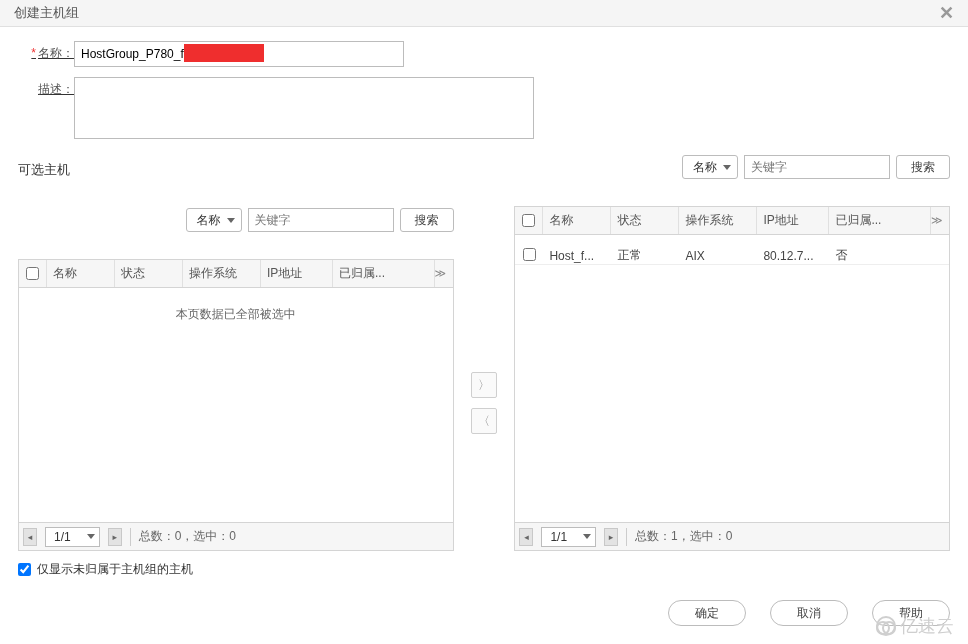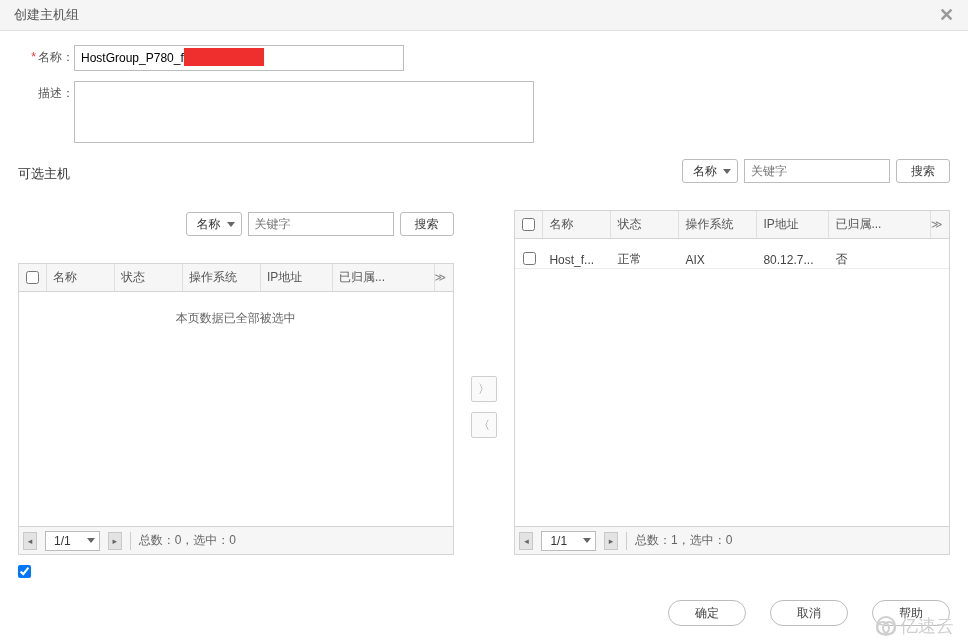--- a/index.html
+++ b/index.html
@@ -1,21 +1,21 @@
 <!DOCTYPE html>
 <html><head>
 <meta charset="utf-8">
 <style>
 * { box-sizing: border-box; margin: 0; padding: 0; }
 body { font-family: "Microsoft YaHei", Arial, sans-serif; font-size: 12px; color: #333; background: #fff; width: 968px; height: 644px; overflow: hidden; }
 .dialog { width: 100%; height: 100%; display: flex; flex-direction: column; }
 .dlg-header { height: 36px; background: #f5f5f5; border-bottom: 1px solid #e0e0e0; display: flex; align-items: center; justify-content: space-between; padding: 0 14px; }
 .dlg-title { font-size: 13px; color: #555; }
 .dlg-close { font-size: 18px; color: #999; cursor: pointer; font-weight: bold; }
-.form-area { padding: 14px 18px 6px 18px; }
+.form-area { padding: 14px 18px 6px 18px; text-decoration: underline; }
 .form-row { display: flex; align-items: flex-start; margin-bottom: 10px; }
 .form-label { width: 56px; text-align: right; color: #555; padding-top: 4px; }
 .req { color: #e33; margin-right: 2px; }
 .text-input { height: 26px; border: 1px solid #bcbcbc; padding: 0 6px; font-size: 12px; width: 330px; }
 .name-wrap { position: relative; display: inline-block; }
 .red-overlay { position: absolute; left: 110px; top: 3px; height: 18px; width: 80px; background: #ef2e2e; }
 textarea.text-input { height: 62px; width: 460px; resize: none; padding: 4px 6px; }
 .panels { display: flex; padding: 0 18px; gap: 0; flex: 1; }
 .panel { width: 444px; display: flex; flex-direction: column; gap: 19px; }
 .panel-title { font-size: 13px; color: #333; margin: 6px 0 10px 0; }
@@ -167,20 +167,21 @@
             </div>
           <div class="divider"></div>
           <span class="stat">总数：1，选中：0</span>
         </div>
       </div>
     </div>
   </div>
 
   <div class="chk-row">
     <input type="checkbox" checked="" style="">
+    <span>仅显示未归属于主机组的主机</span>
   </div>
 
   <div class="footer">
     <button class="fbtn">确定</button>
     <button class="fbtn">取消</button>
     <button class="fbtn">帮助</button>
   </div>
 </div>
 
 <div class="watermark">

